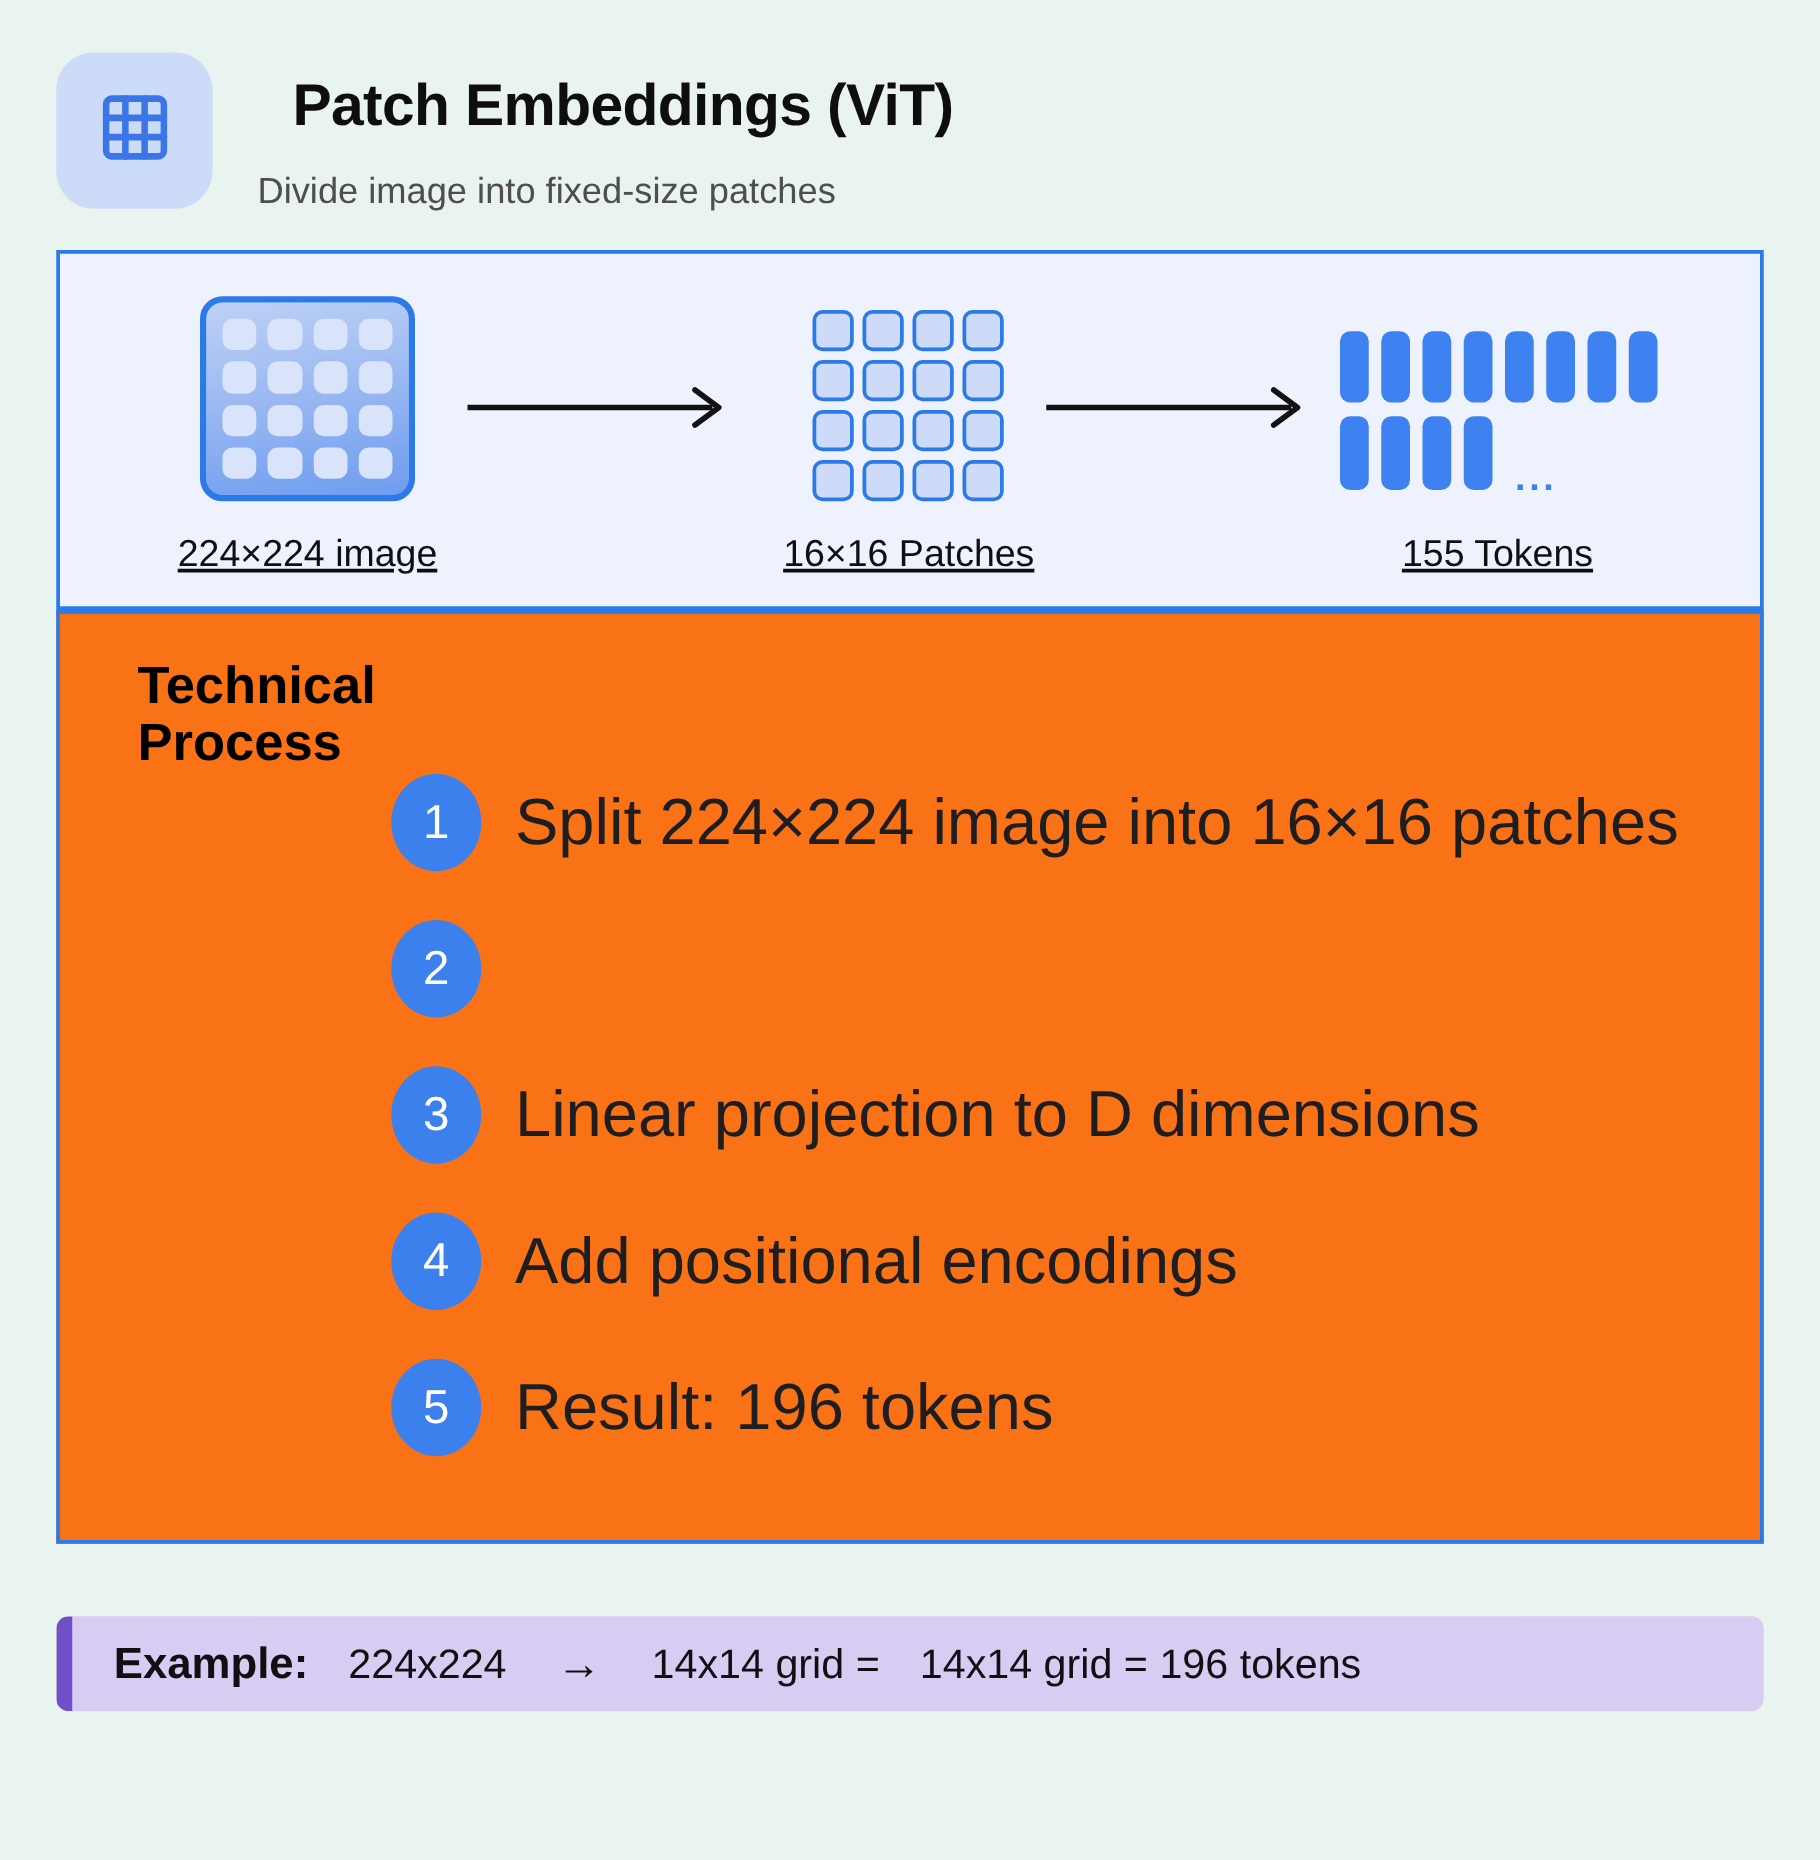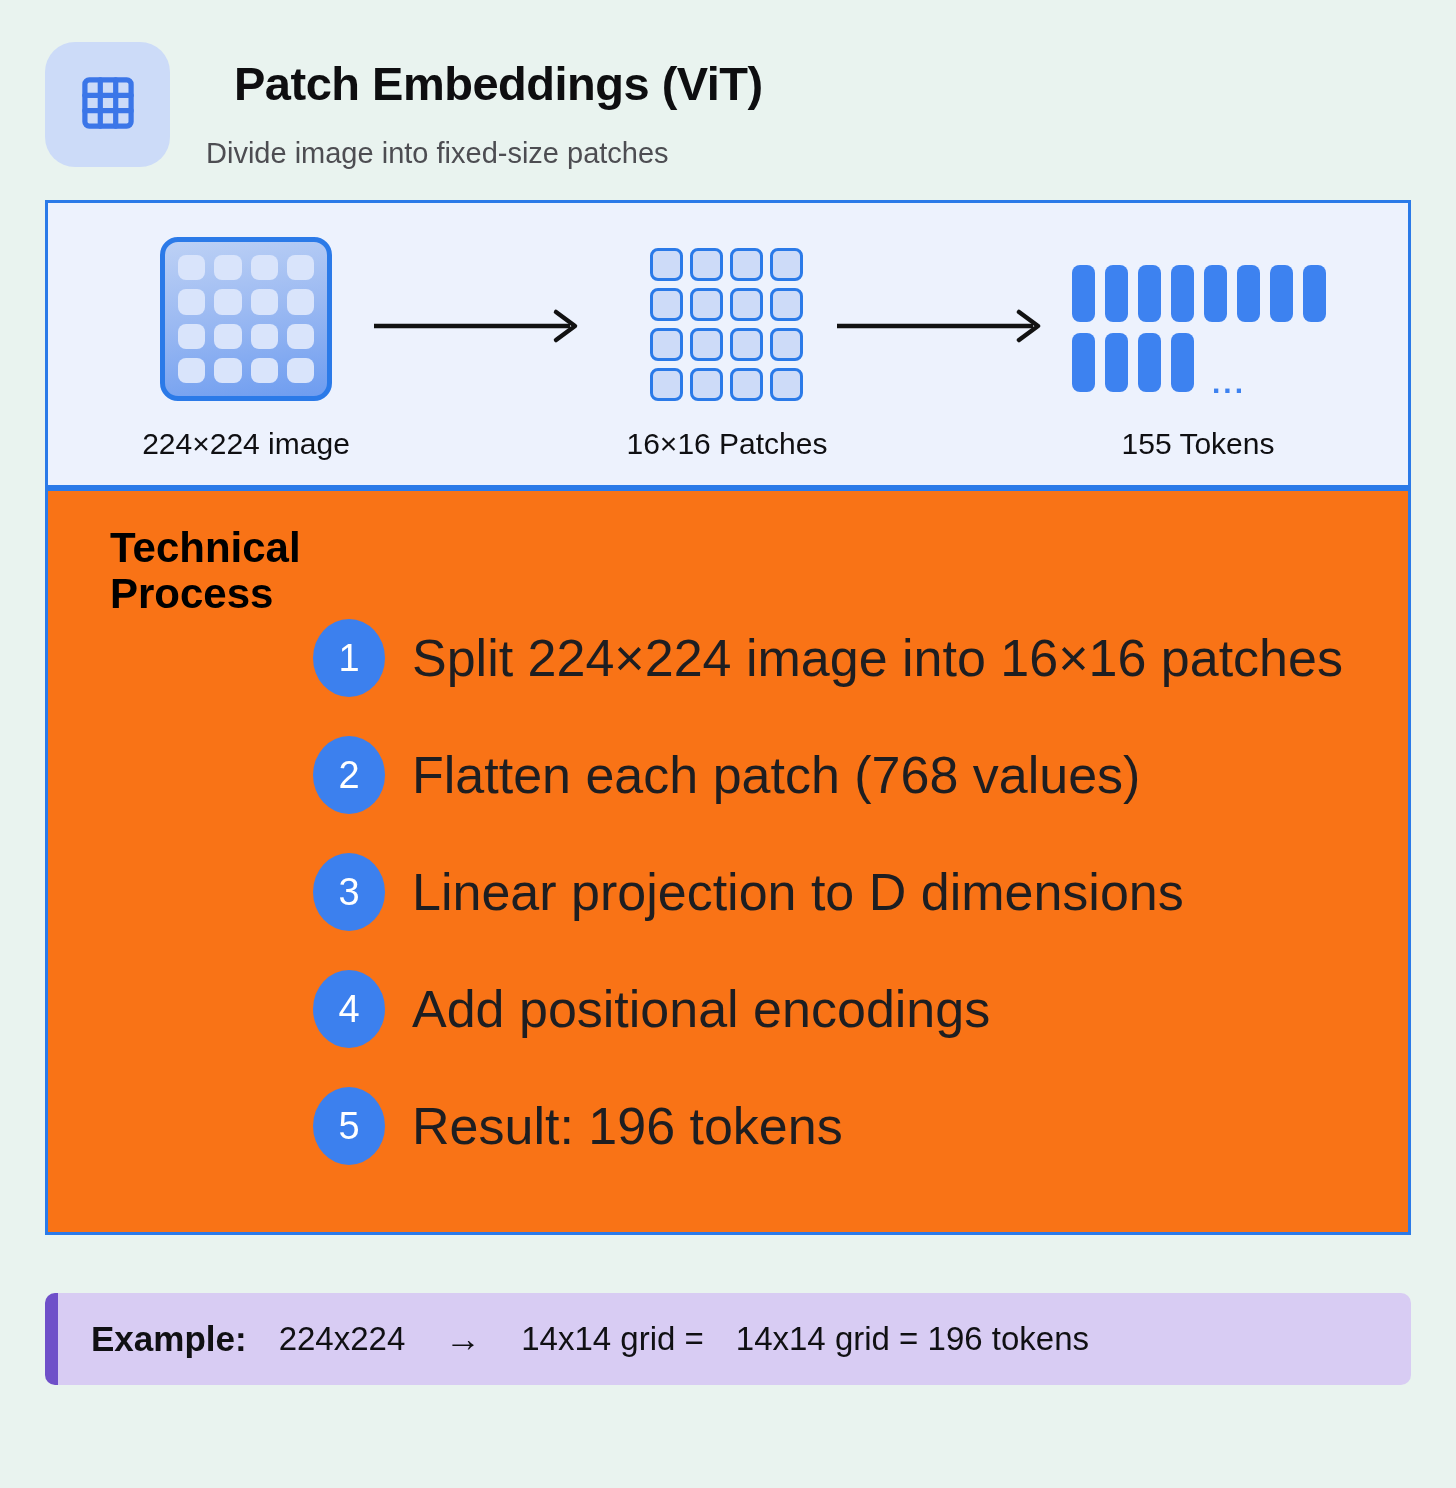--- a/index.html
+++ b/index.html
@@ -30,21 +30,21 @@
 
   
   .flow-panel {
     position: absolute; left: 45px; top: 200px;
     width: 1366px; height: 288px;
     background: #edf2fd;
     border: 3px solid #2b7ae8;
   }
   .flow-label {
     position: absolute; top: 224px; width: 340px;
-    text-align: center; font-size: 30px; color: #0f0f12;
+    text-align: center; font-size: 30px; color: #0f0f12; text-decoration: underline;
   }
   .label-image   { left: 28px; }
   .label-patches { left: 509px; }
   .label-tokens  { left: 980px; }
 
   .image-box {
     position: absolute; left: 112px; top: 34px;
     width: 172px; height: 164px;
     border: 5px solid #2b7ae8; border-radius: 18px;
     background: linear-gradient(170deg, #bdd1f5 0%, #9cbaf2 45%, #6d9cf0 100%);
@@ -90,21 +90,21 @@
     background: #3c80ee; color: #ffffff;
     font-size: 38px; font-weight: 500;
     display: flex; align-items: center; justify-content: center;
     flex: 0 0 auto;
   }
   .step-text { margin-left: 27px; font-size: 52px; color: #1e1e21; white-space: nowrap; }
 
   
   .example-bar {
     position: absolute; left: 45px; top: 1293px;
-    width: 1366px; height: 92px;
+    width: 1366px; height: 76px;
     background: #d8ccf3;
     border-left: 13px solid #6f50c9;
     border-radius: 10px;
     display: flex; align-items: center;
     padding-left: 33px;
     font-size: 33px; color: #101013;
     gap: 32px;
   }
   .example-label { font-weight: 700; font-size: 35px; }
   .example-arrow { font-weight: 700; font-size: 36px; margin: 0 8px; }
@@ -218,21 +218,20 @@
   <section class="process-panel">
     <h2 class="process-title">Technical Process</h2>
 
     <div class="steps">
       <div class="step">
         <div class="step-num">1</div>
         <div class="step-text">Split 224×224 image into 16×16 patches</div>
       </div>
       <div class="step">
         <div class="step-num">2</div>
-        <div class="step-text">Flatten each patch (768 values)</div>
       </div>
       <div class="step">
         <div class="step-num">3</div>
         <div class="step-text">Linear projection to D dimensions</div>
       </div>
       <div class="step">
         <div class="step-num">4</div>
         <div class="step-text">Add positional encodings</div>
       </div>
       <div class="step">

